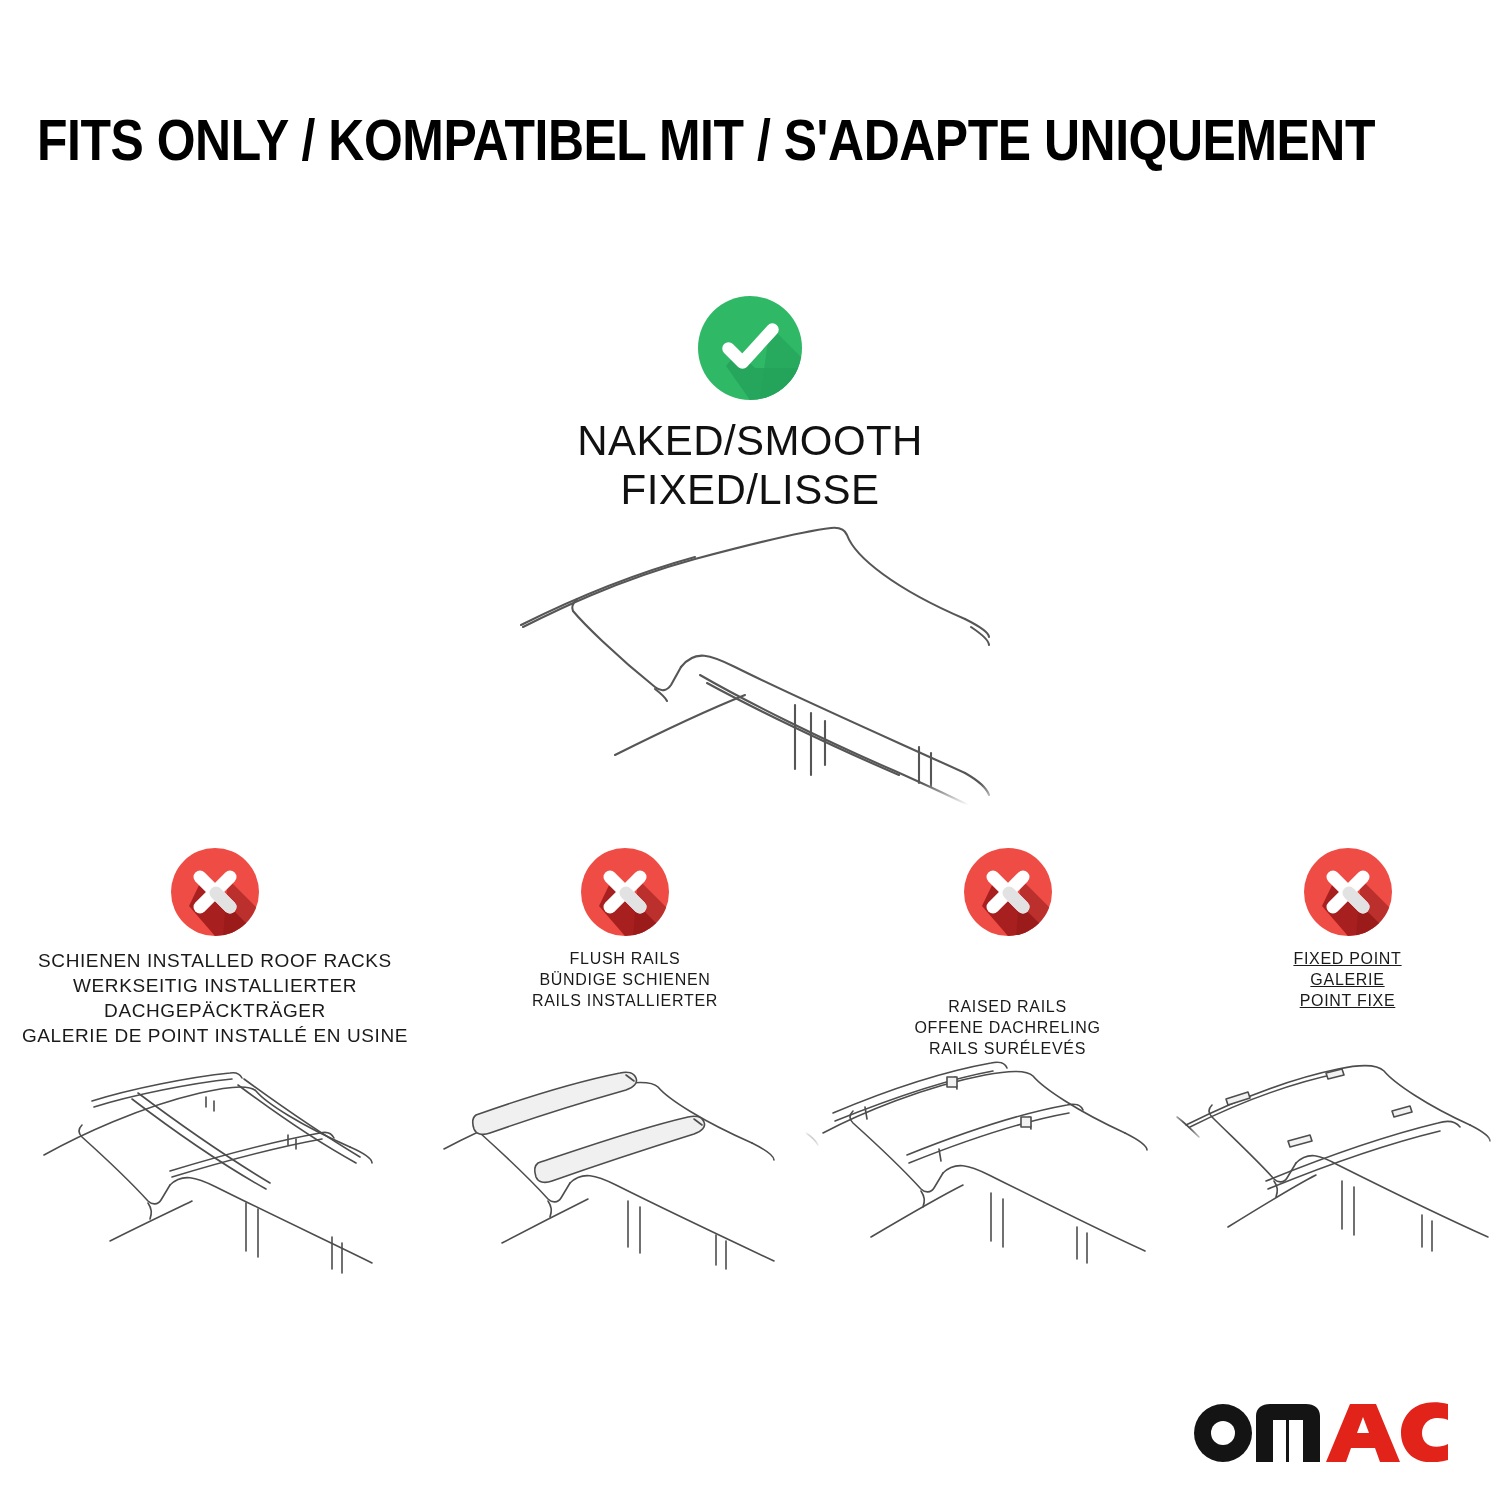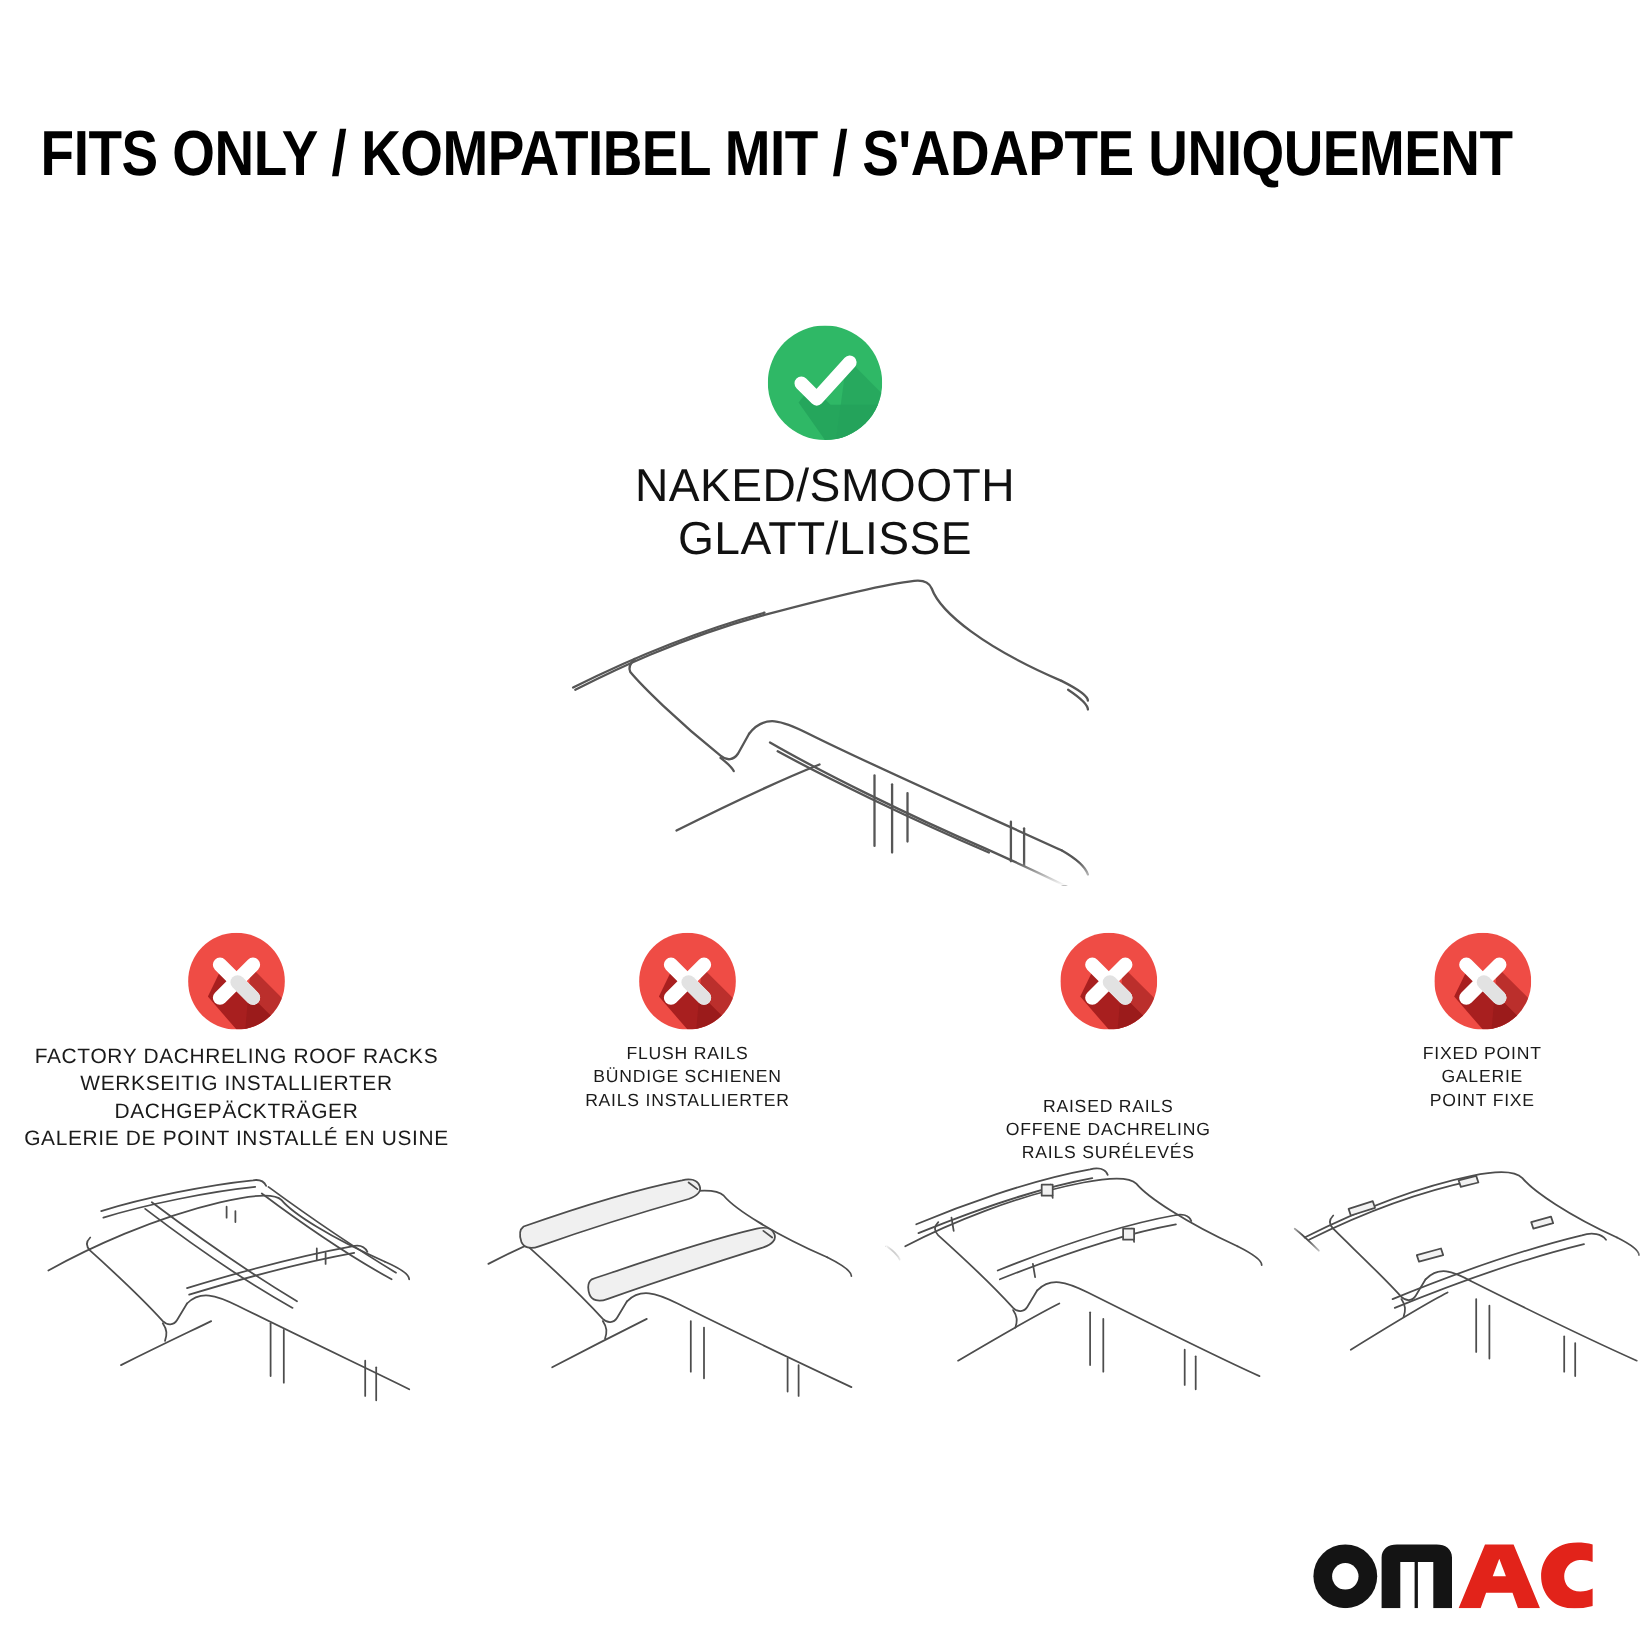--- a/index.html
+++ b/index.html
@@ -83,21 +83,21 @@
     align-items: flex-start;
   }
   .excluded-col {
     display: flex;
     flex-direction: column;
     align-items: center;
   }
   .col-0 { width: 430px; }
   .col-1 { width: 390px; }
   .col-2 { width: 375px; gap: 48px; }
-  .col-3 { width: 305px; }
+  .col-3 { width: 305px; text-decoration: underline; }
 
   .badge-red {
     width: 88px;
     height: 88px;
     position: relative;
   }
   .excluded-labels {
     margin-top: 12px;
     text-align: center;
     font-size: 16px;
@@ -154,21 +154,21 @@
       <g clip-path="url(#gclip)">
         <path d="M40 55 L57 72 L104 72 L104 104 L52 104 L28 70 Z" fill="#23a25b" opacity="0.85"></path>
         <path d="M72 30 L104 62 L104 104 L62 104 Z" fill="#23a25b" opacity="0.7"></path>
       </g>
       <path d="M30.5 52.5 L44.5 66.5 L74.5 33.5" fill="none" stroke="#ffffff" stroke-width="12.5" stroke-linecap="round" stroke-linejoin="round"></path>
     </svg>
   </div>
 
   <div class="allowed-labels">
     <div>NAKED/SMOOTH</div>
-    <div>GLATT/LISSE</div>
+    <div>FIXED/LISSE</div>
   </div>
 </div>
 
 <div class="roof-hero">
   <svg viewBox="0 0 530 290" width="530" height="290" aria-hidden="true">
     <defs>
       <linearGradient id="fadeL" x1="0" y1="0" x2="1" y2="0">
         <stop offset="0" stop-color="#ffffff" stop-opacity="1"></stop>
         <stop offset="0.18" stop-color="#ffffff" stop-opacity="0"></stop>
       </linearGradient>
@@ -230,21 +230,21 @@
           <path d="M57 31 L88 62 L88 88 L52 88 Z" fill="#8f1818" opacity="0.55"></path>
         </g>
         <g stroke-linecap="round" stroke-width="13">
           <path d="M29 29 L59 59" stroke="#ffffff"></path>
           <path d="M59 29 L29 59" stroke="#ffffff"></path>
           <path d="M45 45 L59 59" stroke="#e2e2e2"></path>
         </g>
       </svg>
     </div>
     <div class="excluded-labels">
-      <div>FACTORY DACHRELING ROOF RACKS</div>
+      <div>SCHIENEN INSTALLED ROOF RACKS</div>
       <div>WERKSEITIG INSTALLIERTER</div>
       <div>DACHGEPÄCKTRÄGER</div>
       <div>GALERIE DE POINT INSTALLÉ EN USINE</div>
     </div>
   </div>
 
   <div class="excluded-col col-1">
     <div class="badge-red">
       <svg viewBox="0 0 88 88" width="88" height="88" aria-hidden="true">
         <defs>

